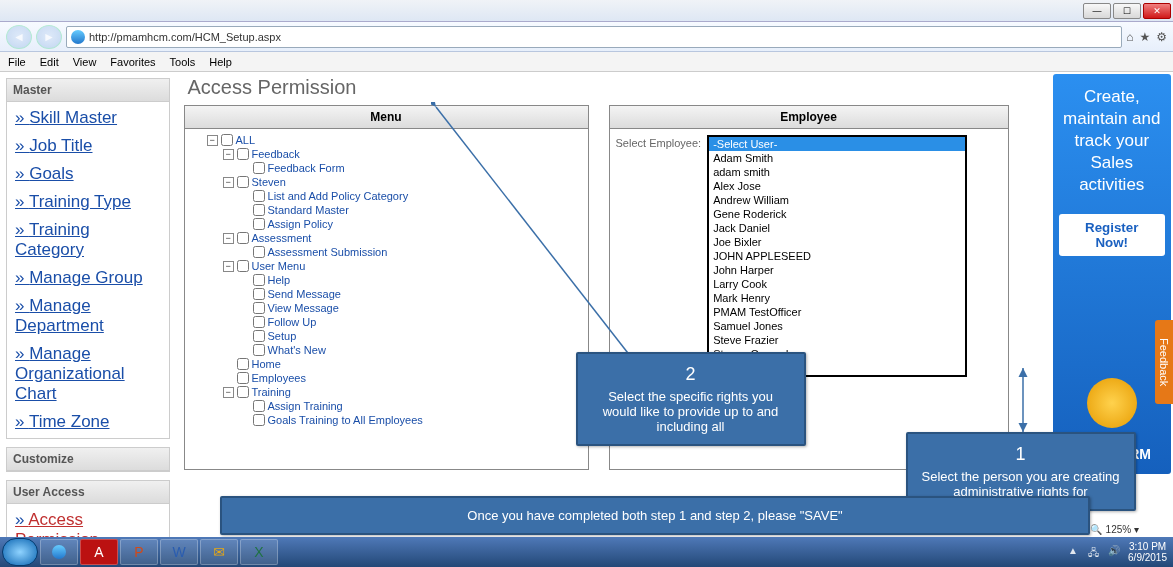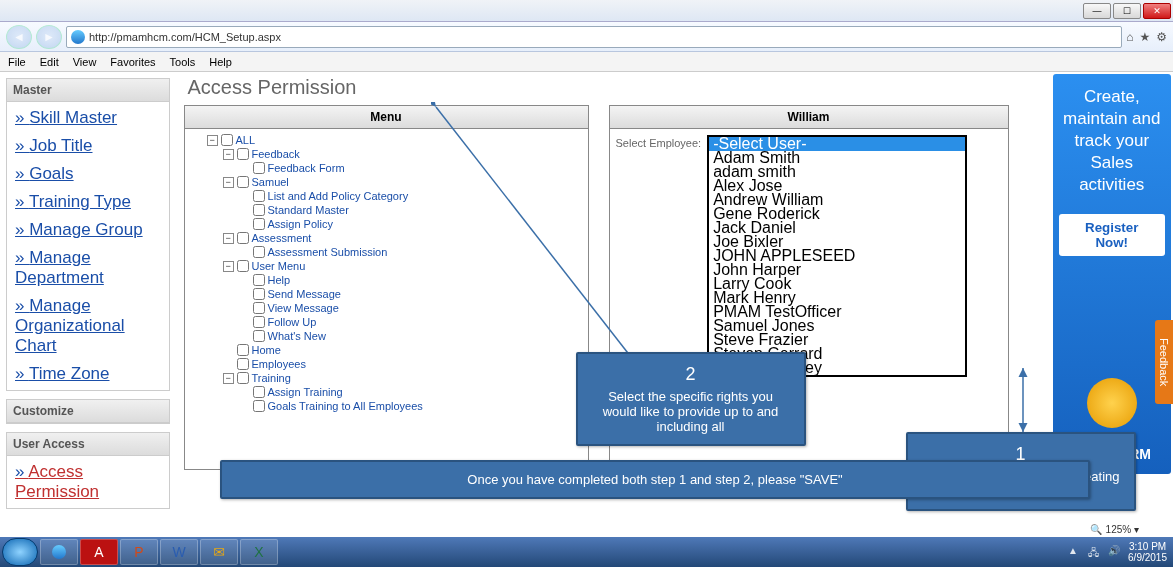--- a/index.html
+++ b/index.html
@@ -40,38 +40,38 @@
 .menu-body{ height:340px; overflow-y:scroll; padding:4px 6px; font-size:11px; color:#1a4ea8;}
 .tree-row{ display:flex; align-items:center; gap:3px; white-space:nowrap; padding:1px 0;}
 .tree-row input{width:12px;height:12px;}
 .ind1{padding-left:16px;} .ind2{padding-left:32px;} .ind3{padding-left:48px;}
 .expcol{width:11px;height:11px;border:1px solid #888;display:inline-flex;align-items:center;justify-content:center;font-size:9px;line-height:1;background:#fff;color:#333;cursor:pointer;}
 
 .emp-panel{ width:400px; }
 .emp-body{ padding:6px; height:auto; }
 .emp-row{display:flex; gap:6px; align-items:flex-start;}
 .emp-label{color:#666; font-size:11px; padding-top:2px;}
-.emp-select{ width:260px; border:2px solid #000; background:#fff; font-size:16px;}
+.emp-select{ width:260px; border:2px solid #000; background:#fff; font-size:11px;}
 .emp-select .opt{padding:0 4px; line-height:14px; cursor:pointer;}
 .emp-select .opt.sel{background:#2a8fe6;color:#fff;}
 
 
 .adcol{ width:170px; padding:2px; }
 .ad{ background:linear-gradient(#2b8ff0,#1560bd); color:#fff; text-align:center; padding:12px 6px; height:400px; display:flex; flex-direction:column; align-items:center; gap:18px; border-radius:3px;margin-left:34px;}
 .ad-text{font-size:17px; line-height:1.3;}
 .ad-btn{background:#fff;color:#1a60c0;border:none;padding:6px 10px;border-radius:3px;font-weight:bold;cursor:pointer;}
 .ad-logo{width:50px;height:50px;border-radius:50%;background:radial-gradient(#ffd24d,#e69a00);margin-top:auto;}
 .ad-brand{font-size:14px;font-weight:bold;}
 
 
 .callout{position:absolute;background:#3b6fa8;border:2px solid #2a537f;color:#fff;padding:10px 14px;text-align:center;font-size:13px;border-radius:2px;box-shadow:1px 1px 3px rgba(0,0,0,.3);}
 .callout .num{font-size:18px;display:block;margin-bottom:4px;}
 .c2{left:400px;top:280px;width:230px;}
 .c1{left:730px;top:360px;width:230px;}
-.cbottom{left:220px;right:10px;top:460px;padding:10px;width:870px;}
+.cbottom{left:220px;right:10px;top:496px;padding:10px;width:870px;}
 svg.arrow{position:absolute;pointer-events:none;}
 
 
 .fb-tab{position:absolute;right:0;top:320px;background:#e67817;color:#fff;padding:18px 3px;writing-mode:vertical-rl;font-size:11px;cursor:pointer;border-radius:3px 0 0 3px;}
 
 
 .zoom{position:absolute;right:34px;bottom:32px;font-size:10px;color:#333;}
 
 
 .taskbar{position:absolute;left:0;right:0;bottom:0;height:30px;background:linear-gradient(#4f79b8,#234877);display:flex;align-items:center;padding:0 2px;gap:2px;}
@@ -122,20 +122,21 @@
 <div class="app">
 
   <div class="sidebar" id="sidebar">
       <div class="side-panel">
         <div class="side-head">Master</div>
         <div class="side-body">
           <a class="side-link">Skill Master</a>
           <a class="side-link">Job Title</a>
           <a class="side-link">Goals</a>
           <a class="side-link">Training Type</a>
+          <a class="side-link">Training Category</a>
           <a class="side-link">Manage Group</a>
           <a class="side-link">Manage Department</a>
           <a class="side-link">Manage Organizational Chart</a>
           <a class="side-link">Time Zone</a>
         </div>
       </div>
       <div class="side-panel">
         <div class="side-head">Customize</div>
       </div>
       <div class="side-panel">
@@ -163,21 +164,21 @@
               <span>Feedback</span>
             </div>
             <div class="tree-row ind3">
               <span style="width: 11px; display: inline-block;"></span>
               <input type="checkbox" style="">
               <span>Feedback Form</span>
             </div>
             <div class="tree-row ind2">
               <span class="expcol">−</span>
               <input type="checkbox" style="">
-              <span>Samuel</span>
+              <span>Steven</span>
             </div>
             <div class="tree-row ind3">
               <span style="width: 11px; display: inline-block;"></span>
               <input type="checkbox" style="">
               <span>List and Add Policy Category</span>
             </div>
             <div class="tree-row ind3">
               <span style="width: 11px; display: inline-block;"></span>
               <input type="checkbox" style="">
               <span>Standard Master</span>
@@ -218,20 +219,25 @@
               <span>View Message</span>
             </div>
             <div class="tree-row ind3">
               <span style="width: 11px; display: inline-block;"></span>
               <input type="checkbox" style="">
               <span>Follow Up</span>
             </div>
             <div class="tree-row ind3">
               <span style="width: 11px; display: inline-block;"></span>
               <input type="checkbox" style="">
+              <span>Setup</span>
+            </div>
+            <div class="tree-row ind3">
+              <span style="width: 11px; display: inline-block;"></span>
+              <input type="checkbox" style="">
               <span>What's New</span>
             </div>
             <div class="tree-row ind2">
               <span style="width: 11px; display: inline-block;"></span>
               <input type="checkbox" style="">
               <span>Home</span>
             </div>
             <div class="tree-row ind2">
               <span style="width: 11px; display: inline-block;"></span>
               <input type="checkbox" style="">
@@ -248,21 +254,21 @@
               <span>Assign Training</span>
             </div>
             <div class="tree-row ind3">
               <span style="width: 11px; display: inline-block;"></span>
               <input type="checkbox" style="">
               <span>Goals Training to All Employees</span>
             </div>
           </div>
       </div>
       <div class="panel emp-panel">
-        <div class="panel-head">William</div>
+        <div class="panel-head">Employee</div>
         <div class="emp-body">
           <div class="emp-row">
             <div class="emp-label">Select Employee:</div>
             <div class="emp-select" id="empselect">
                 <div class="opt sel">-Select User-</div>
                 <div class="opt">Adam Smith</div>
                 <div class="opt">adam smith</div>
                 <div class="opt">Alex Jose</div>
                 <div class="opt">Andrew William</div>
                 <div class="opt">Gene Roderick</div>

